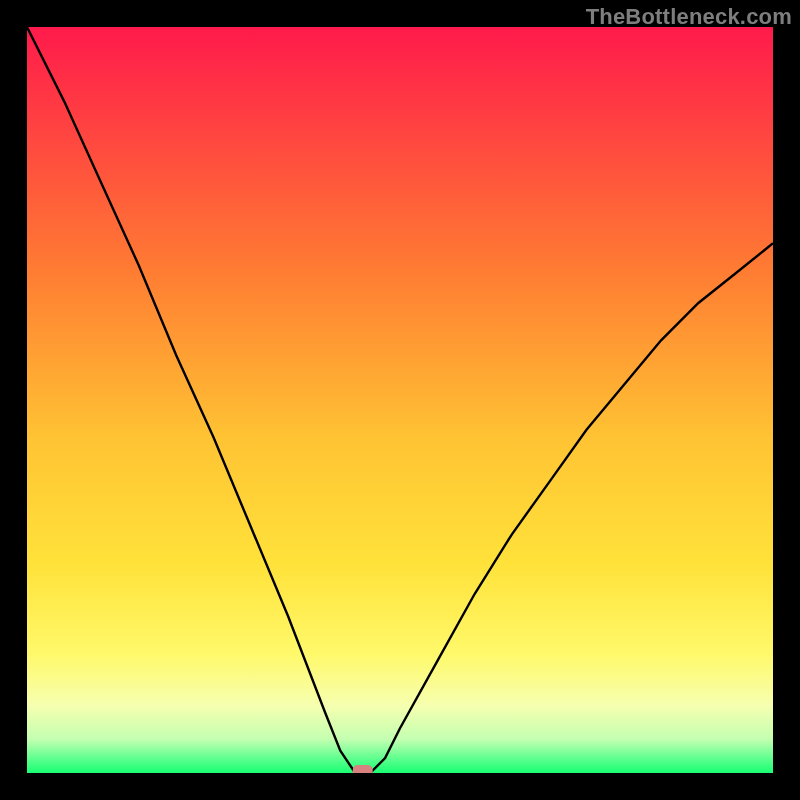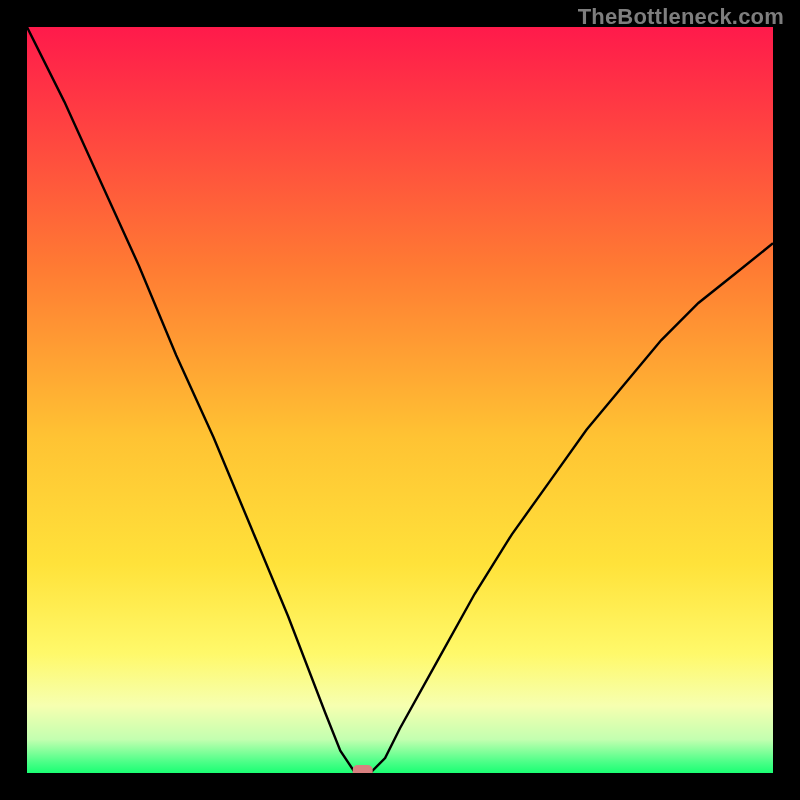--- a/index.html
+++ b/index.html
@@ -15,21 +15,21 @@
     position: absolute;
     left: 0;
     top: 0;
     width: 800px;
     height: 800px;
     background: #000;
   }
   .watermark {
     position: absolute;
     top: 4px;
-    right: 16px;
+    right: 8px;
     color: #7e7e7e;
     font-size: 22px;
     font-weight: 600;
     letter-spacing: 0.2px;
     user-select: none;
   }
   
   .plot {
     position: absolute;
     left: 27px;

